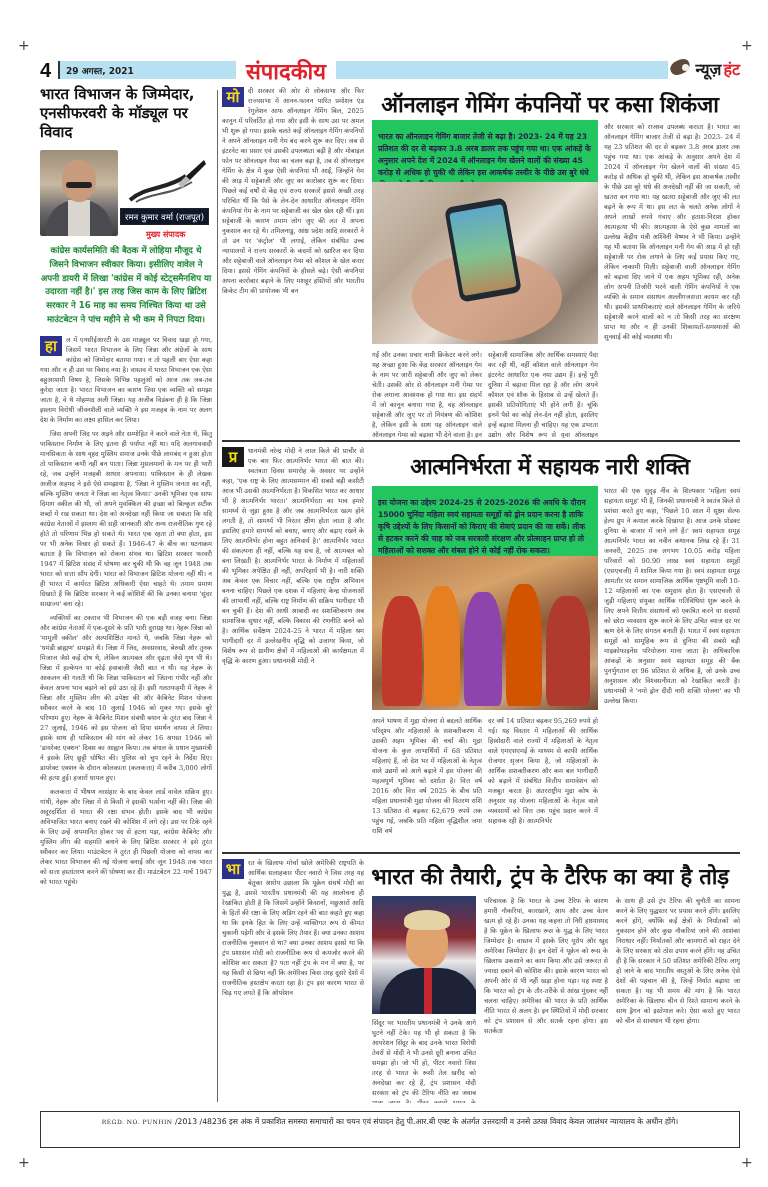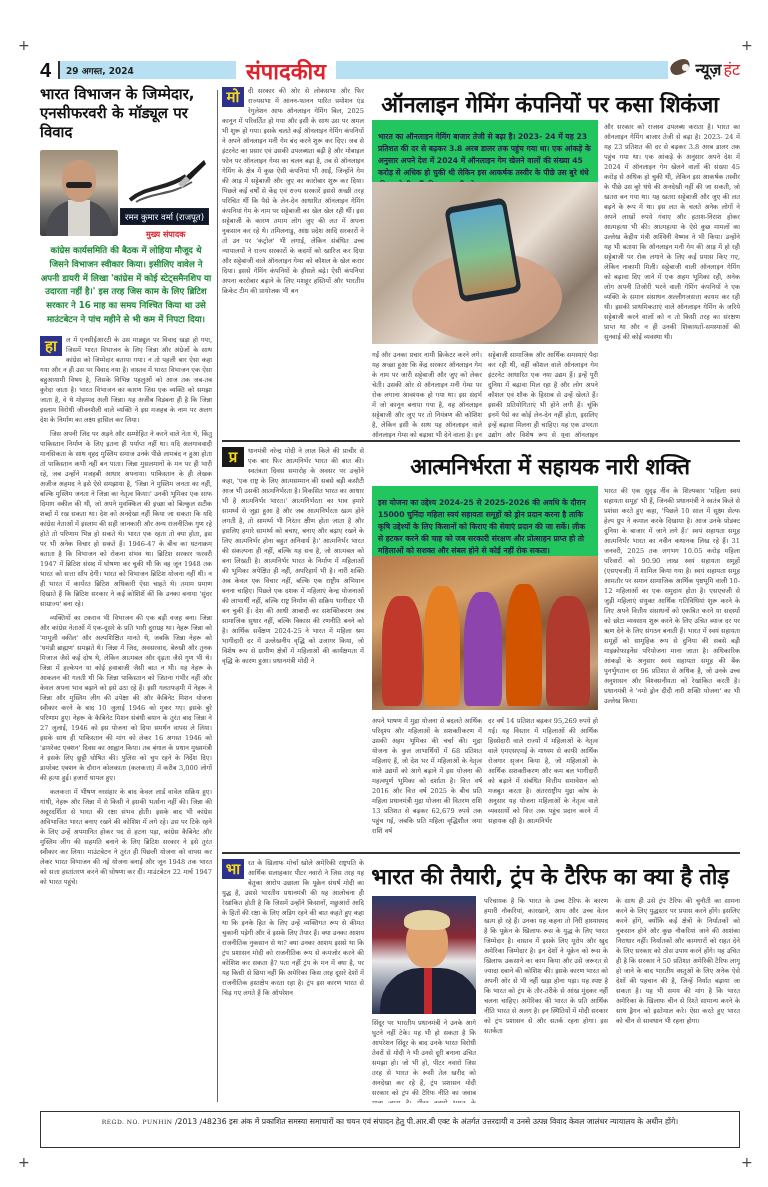--- a/index.html
+++ b/index.html
@@ -8,21 +8,21 @@
   .topbar { position: absolute; left: 40px; top: 60px; width: 700px; height: 20px; display: flex; align-items: center; }
   .pgnum { font-weight: bold; font-size: 20px; color: #111; width: 18px; font-family: "Liberation Sans", sans-serif; }
   .bar1 { background: #b7e0f2; height: 18px; flex: 0 0 178px; border-left: 2px solid #333; display: flex; align-items: center; padding-left: 6px; font-size: 9px; font-weight: bold; color: #222; }
   .section-title { flex: 0 0 100px; text-align: center; color: #e0212b; font-weight: bold; font-size: 22px; font-family: "DejaVu Sans", sans-serif; }
   .bar2 { background: #b7e0f2; height: 18px; flex: 1; }
   .logo { display: flex; align-items: flex-end; height: 26px; margin-top: -6px; gap: 2px; }
   .logo .bird { width: 26px; height: 22px; position: relative; }
   .logo .bird::before { content: ""; position: absolute; left: 2px; top: 2px; width: 20px; height: 14px; background: #5b4a3c; border-radius: 50% 40% 50% 40%; transform: rotate(-20deg); }
   .logo .bird::after { content: ""; position: absolute; left: 14px; top: 6px; width: 7px; height: 7px; background: #f1efe6; border-radius: 50%; }
   .logo-a { font-weight: bold; font-size: 16px; color: #1b1b1b; }
-  .logo-b { font-weight: normal; font-size: 16px; color: #e0212b; }
+  .logo-b { font-weight: bold; font-size: 16px; color: #e0212b; }
 
   .leftcol { position: absolute; left: 40px; top: 85px; width: 172px; }
   .lefthead { font-size: 15px; font-weight: bold; line-height: 19px; color: #111; }
   .author-wrap { position: relative; height: 90px; margin-top: 8px; }
   .photo { position: absolute; left: 0; top: 0; width: 78px; height: 86px; background: linear-gradient(180deg,#9d8e7a 0%,#c9b8a1 40%,#6c6a6a 70%,#3e3f44 100%); border-radius: 2px; overflow: hidden; }
   .photo .face { position: absolute; left: 22px; top: 10px; width: 34px; height: 42px; background: #c79b7c; border-radius: 45% 45% 50% 50%; }
   .photo .mus { position: absolute; left: 26px; top: 32px; width: 26px; height: 6px; background: #222; border-radius: 3px; }
   .photo .body { position: absolute; left: 6px; top: 50px; width: 66px; height: 40px; background: #4b4c52; border-radius: 30px 30px 0 0; }
   .photo .shirt { position: absolute; left: 28px; top: 50px; width: 22px; height: 40px; background: #d9d6d0; }
   .pen { position: absolute; left: 86px; top: 6px; width: 82px; height: 50px; }
@@ -58,21 +58,21 @@
 <body>
 
 <div class="crop" style="left:18px;top:38px;">+</div>
 <div class="crop" style="left:741px;top:38px;">+</div>
 <div class="crop" style="left:18px;top:1155px;">+</div>
 <div class="crop" style="left:741px;top:1155px;">+</div>
 
 <div class="topbar">
   <div class="pgnum">4</div>
   <div class="bar1">
-      <span>29 अगस्त, 2024</span>
+      <span>29 अगस्त, 2021</span>
     </div>
   <div class="section-title">संपादकीय</div>
   <div class="bar2"></div>
   <div class="logo">
     <div class="bird"></div>
     <span class="logo-a">न्यूज़</span>
     <span class="logo-b">हंट</span>
   </div>
 </div>
 

